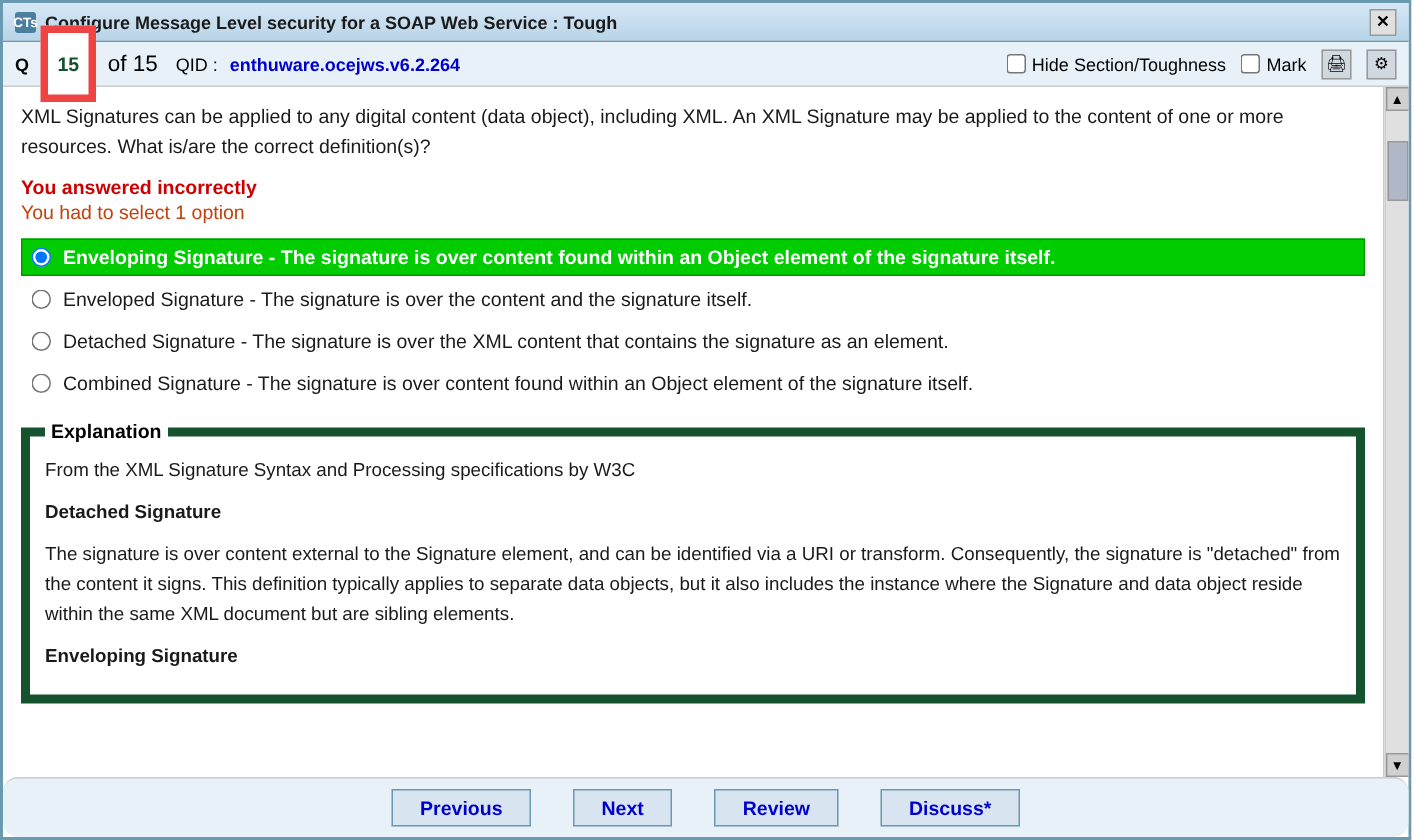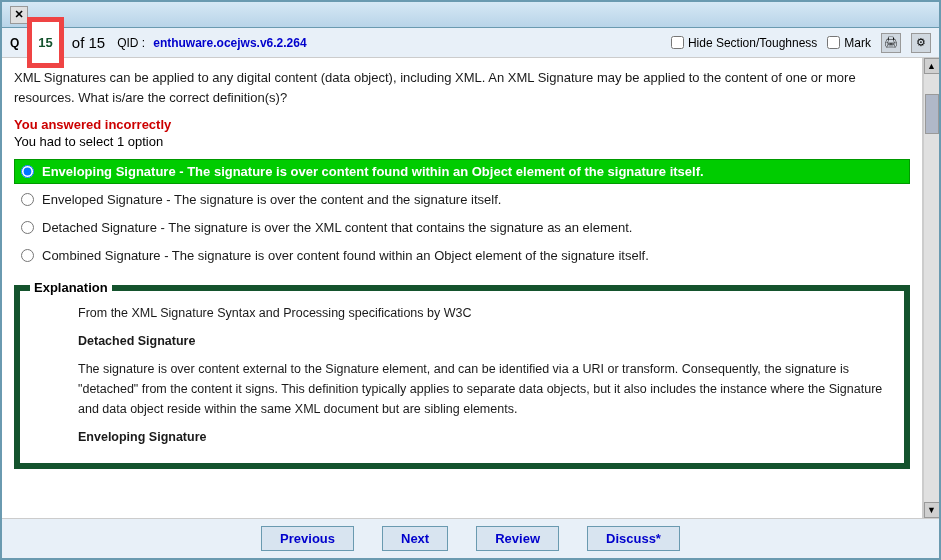--- a/index.html
+++ b/index.html
@@ -171,21 +171,21 @@
       color: #1a1a1a;
     }
     .incorrect-msg {
       color: #cc0000;
       font-weight: bold;
       font-size: 13px;
       margin-bottom: 2px;
     }
     .select-msg {
       font-size: 13px;
-      color: #000000;
+      color: #c2410c;
       margin-bottom: 10px;
     }
     .options-list {
       margin-bottom: 12px;
     }
     .option-row {
       display: flex;
       align-items: center;
       padding: 4px 6px;
       margin-bottom: 3px;
@@ -215,21 +215,20 @@
     }
     .explanation-fieldset legend {
       font-size: 13px;
       font-weight: bold;
       padding: 0 4px;
     }
     .explanation-content {
       font-size: 12.5px;
       line-height: 1.6;
       color: #1a1a1a;
-      margin-left: 48px;
     }
     .explanation-content p {
       margin-bottom: 8px;
     }
     .explanation-content .code-block {
       font-family: 'Courier New', monospace;
       font-size: 12px;
       color: #1a1a1a;
       margin: 4px 0;
       line-height: 1.5;
@@ -241,39 +240,44 @@
     }
     .footer {
       background: #e8f0f8;
       border-top: 1px solid #ccc;
       padding: 16px 8px;
       display: flex;
       align-items: center;
       justify-content: center;
       gap: 28px;
       height: 40px;
+      border-radius: 10px;
     }
     .footer-btn {
       background: #d8e4f0;
       border: 1px solid #6a9ab0;
       padding: 4px 18px;
       font-size: 13px;
       color: #0000cc;
       cursor: pointer;
       font-weight: bold;
       min-width: 60px;
       text-align: center;
     }
   </style>
 </head>
 <body>
 
 <div class="window">
 
   <div class="title-bar">
+    <div class="title-bar-left">
+      <div class="title-bar-icon">CTs</div>
+      <span class="title-text">Configure Message Level security for a SOAP Web Service  :  Tough</span>
+    </div>
     <div class="close-btn">✕</div>
   </div>
 
   <div class="toolbar">
     <span class="q-label">Q</span>
     <span class="q-num">15</span>
     <span class="q-of">of 15</span>
     <span class="qid-label">QID :</span>
     <span class="qid-val">enthuware.ocejws.v6.2.264</span>
     <div class="toolbar-right">

